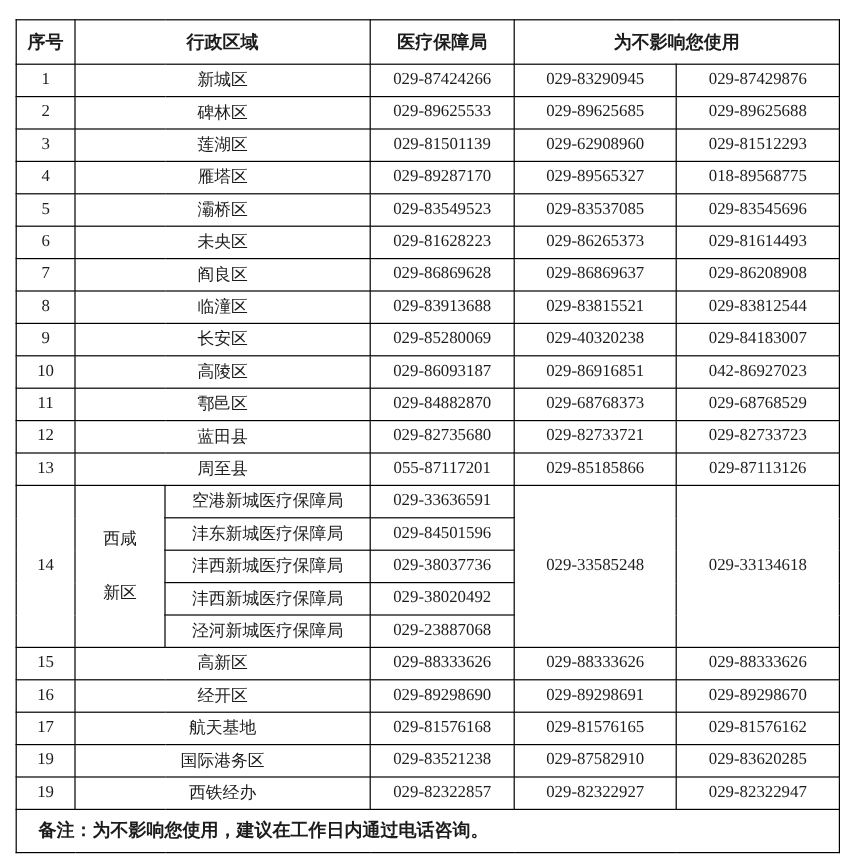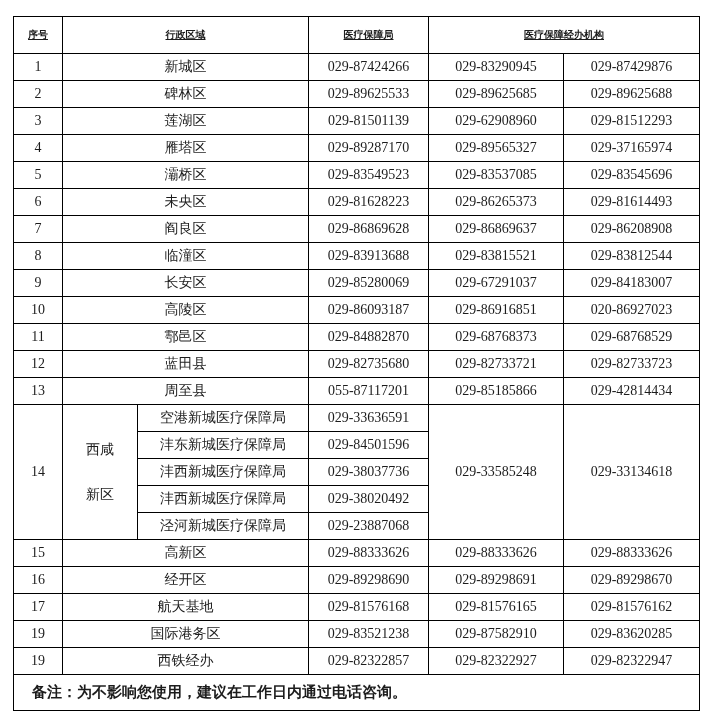--- a/index.html
+++ b/index.html
@@ -27,23 +27,22 @@
     text-align: center;
     vertical-align: middle;
     padding: 0;
     font-size: 14px;
     font-weight: normal;
     overflow: hidden;
     white-space: nowrap;
   }
   tr.hdr { height: 37px; }
   tr.hdr th {
-    font-size: 10px;
+    font-size: 15px;
     font-weight: bold;
-    text-decoration: underline;
   }
   tr.r { height: 27px; }
   td.num {
     font-size: 15px;
     font-family: "Liberation Serif", "DejaVu Serif", serif;
   }
   td.region-merged { font-size: 14px; }
   td.region-merged .line { line-height: 18px; text-align: center; }
   td.region-merged .line2 { margin-top: 27px; }
   td.subname { font-size: 14px; }
@@ -66,21 +65,21 @@
       <col style="width:171px">
     <col style="width:120px">
       <col style="width:135px">
       <col style="width:136px">
   </colgroup>
   <thead>
     <tr class="hdr">
       <th>序号</th>
       <th colspan="2">行政区域</th>
       <th>医疗保障局</th>
-      <th colspan="2">医疗保障经办机构</th>
+      <th colspan="2">为不影响您使用</th>
     </tr>
   </thead>
   <tbody>
     <tr class="r">
       <td class="num">1</td>
       <td colspan="2">新城区</td>
       <td class="num">029-87424266</td>
       <td class="num">029-83290945</td>
       <td class="num">029-87429876</td>
     </tr>
@@ -96,21 +95,21 @@
       <td colspan="2">莲湖区</td>
       <td class="num">029-81501139</td>
       <td class="num">029-62908960</td>
       <td class="num">029-81512293</td>
     </tr>
     <tr class="r">
       <td class="num">4</td>
       <td colspan="2">雁塔区</td>
       <td class="num">029-89287170</td>
       <td class="num">029-89565327</td>
-      <td class="num">029-37165974</td>
+      <td class="num">018-89568775</td>
     </tr>
     <tr class="r">
       <td class="num">5</td>
       <td colspan="2">灞桥区</td>
       <td class="num">029-83549523</td>
       <td class="num">029-83537085</td>
       <td class="num">029-83545696</td>
     </tr>
     <tr class="r">
       <td class="num">6</td>
@@ -130,50 +129,50 @@
       <td class="num">8</td>
       <td colspan="2">临潼区</td>
       <td class="num">029-83913688</td>
       <td class="num">029-83815521</td>
       <td class="num">029-83812544</td>
     </tr>
     <tr class="r">
       <td class="num">9</td>
       <td colspan="2">长安区</td>
       <td class="num">029-85280069</td>
-      <td class="num">029-67291037</td>
+      <td class="num">029-40320238</td>
       <td class="num">029-84183007</td>
     </tr>
     <tr class="r">
       <td class="num">10</td>
       <td colspan="2">高陵区</td>
       <td class="num">029-86093187</td>
       <td class="num">029-86916851</td>
-      <td class="num">020-86927023</td>
+      <td class="num">042-86927023</td>
     </tr>
     <tr class="r">
       <td class="num">11</td>
       <td colspan="2">鄠邑区</td>
       <td class="num">029-84882870</td>
       <td class="num">029-68768373</td>
       <td class="num">029-68768529</td>
     </tr>
     <tr class="r">
       <td class="num">12</td>
       <td colspan="2">蓝田县</td>
       <td class="num">029-82735680</td>
       <td class="num">029-82733721</td>
       <td class="num">029-82733723</td>
     </tr>
     <tr class="r">
       <td class="num">13</td>
       <td colspan="2">周至县</td>
       <td class="num">055-87117201</td>
       <td class="num">029-85185866</td>
-      <td class="num">029-42814434</td>
+      <td class="num">029-87113126</td>
     </tr>
 
     <tr class="r">
       <td class="num" rowspan="5">14</td>
       <td class="region-merged" rowspan="5">
         <div class="line">西咸</div>
         <div class="line line2">新区</div>
       </td>
       <td class="subname">空港新城医疗保障局</td>
       <td class="num">029-33636591</td>

